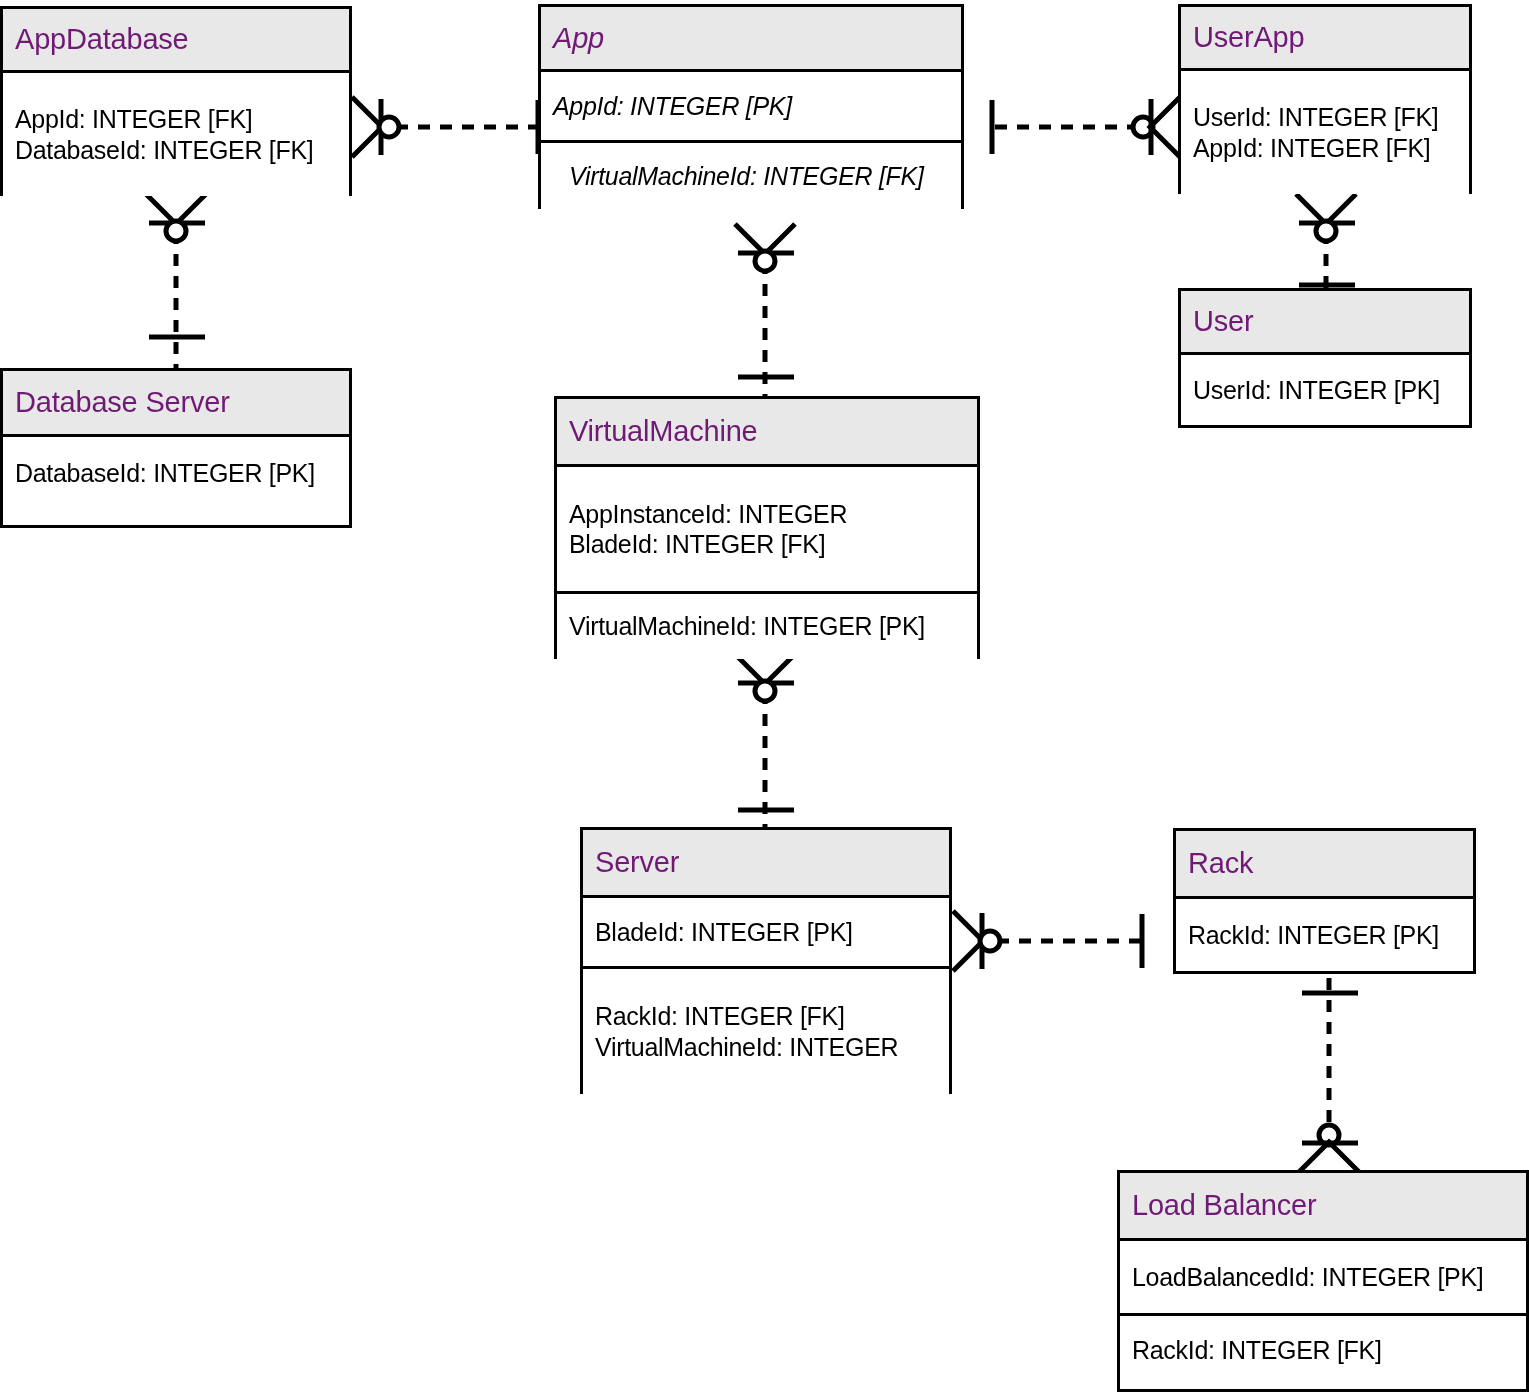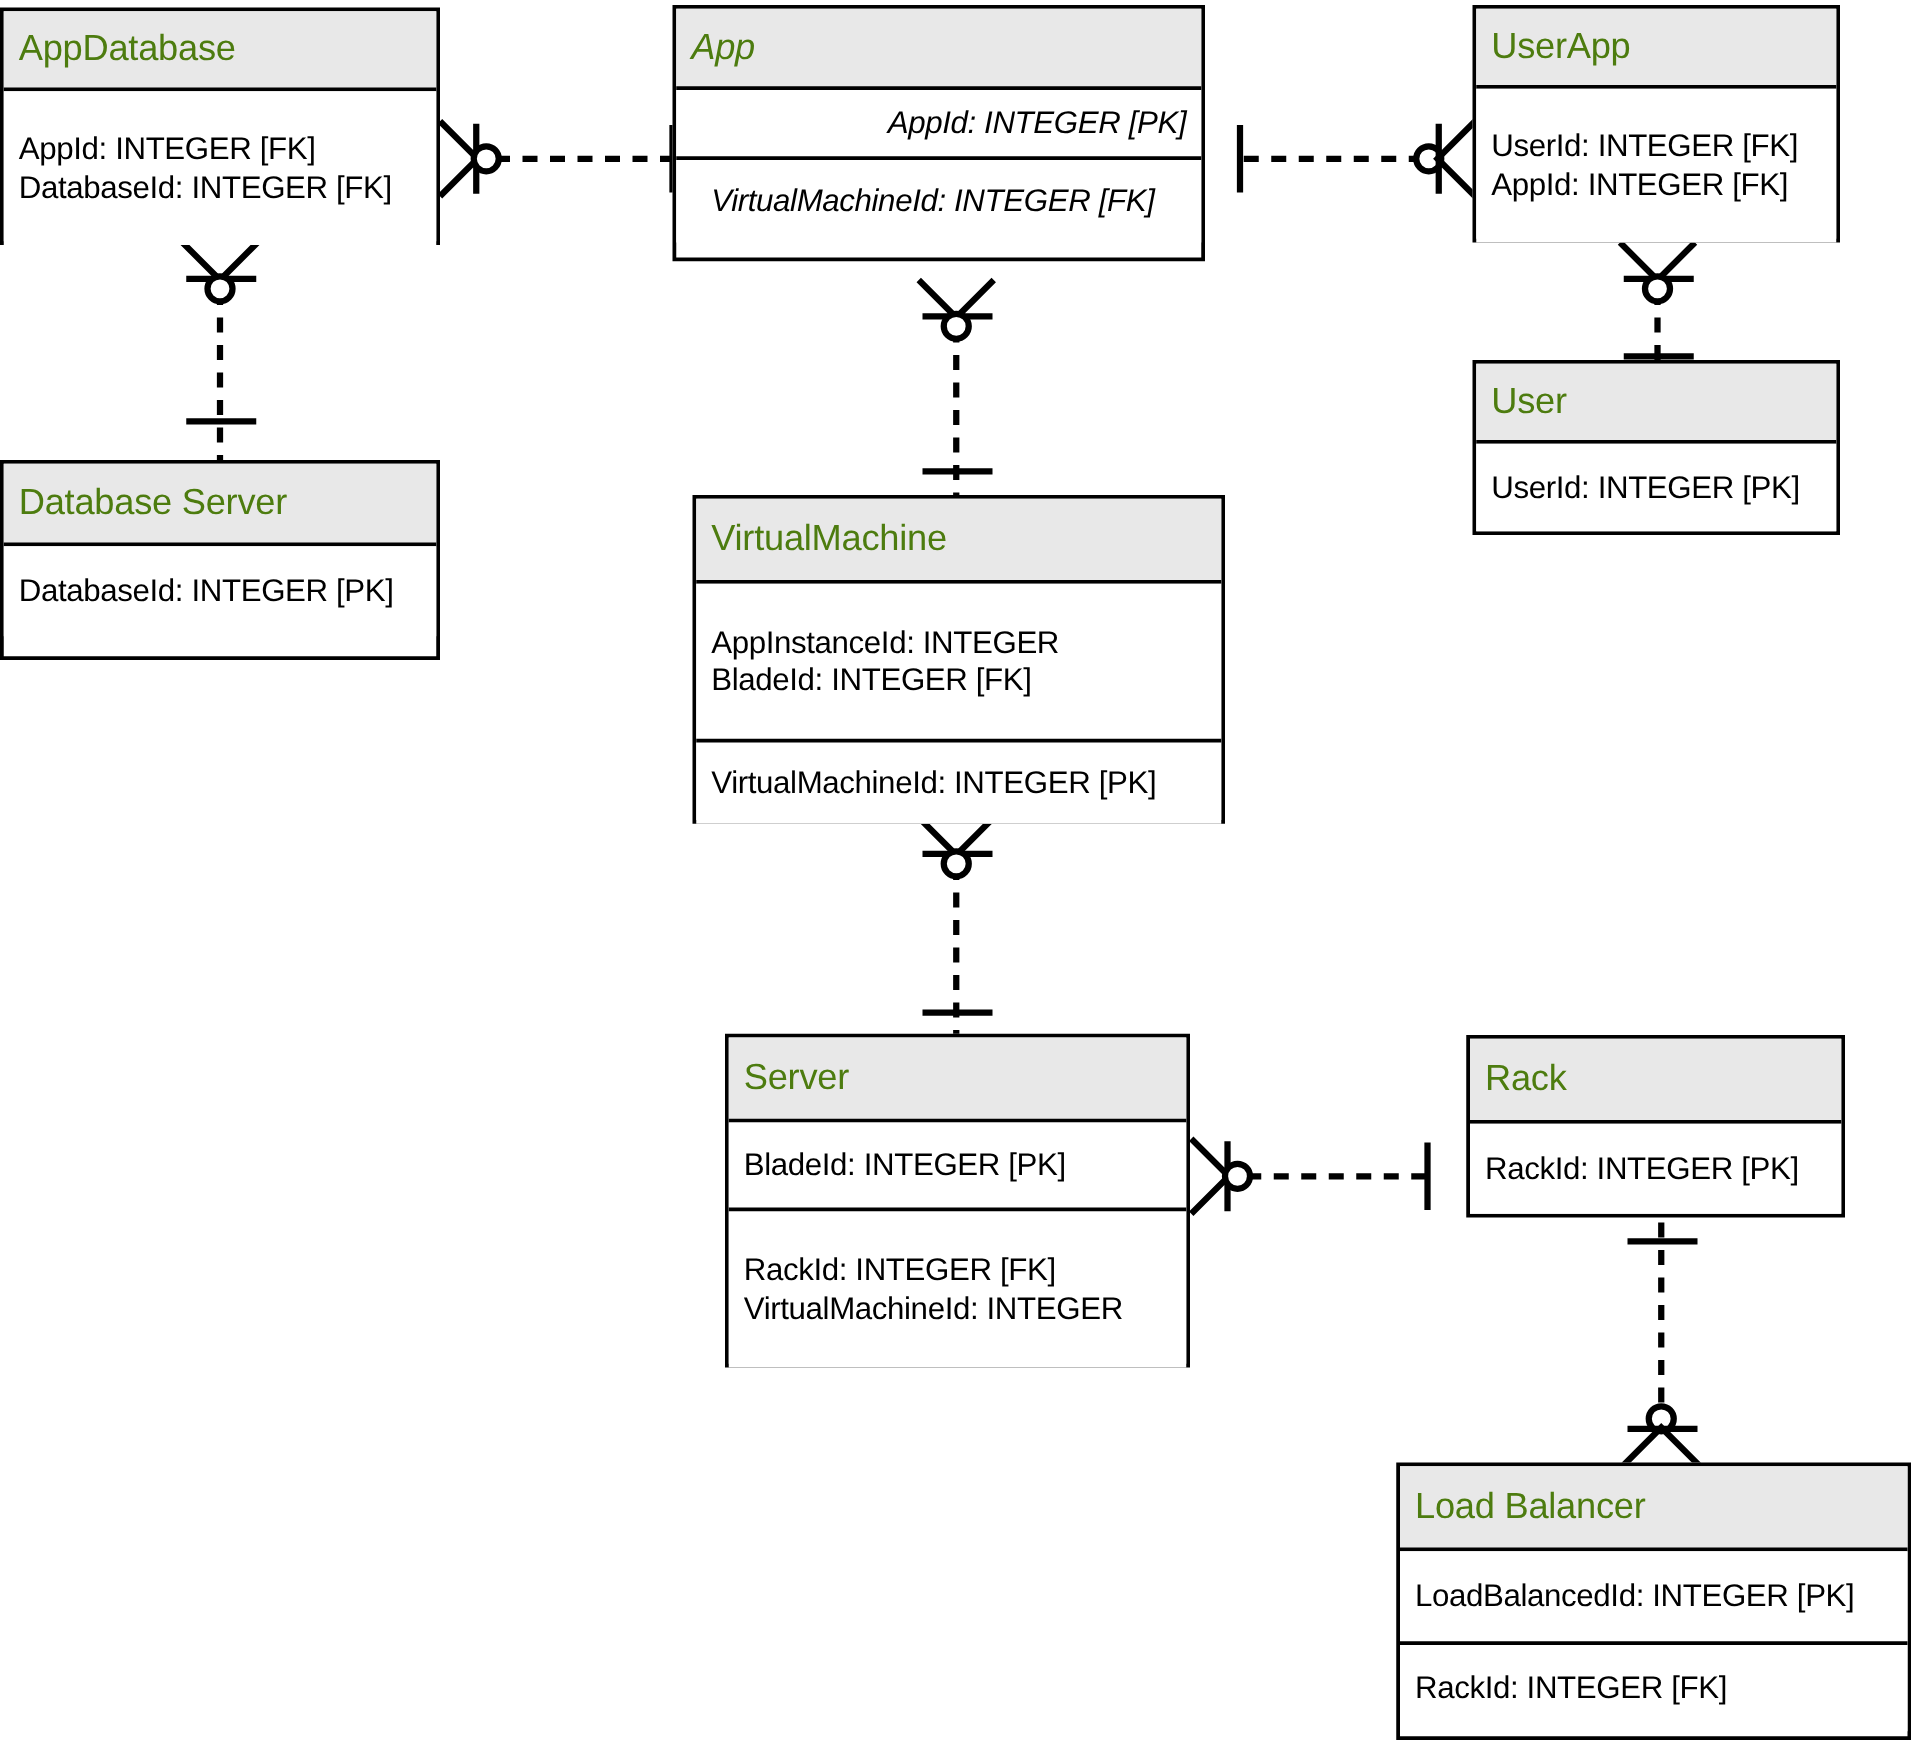--- a/index.html
+++ b/index.html
@@ -24,21 +24,21 @@
   }
   .entity-header {
     box-sizing: border-box;
     background: #e8e8e8;
     border-bottom: 3px solid #000000;
     display: flex;
     align-items: center;
     padding: 0 12px;
     font-size: 29px;
     line-height: 1.0;
-    color: #4d7c0f;
+    color: #701a75;
     letter-spacing: -0.2px;
   }
   .entity-section {
     box-sizing: border-box;
     background: #ffffff;
     padding: 6px 12px;
     display: flex;
     flex-direction: column;
     justify-content: center;
     font-size: 25px;
@@ -139,21 +139,21 @@
   <div class="entity" style="left:0px; top:6px; width:352px; height:190px;">
     <div class="entity-header" style="height:64px;">AppDatabase</div>
     <div class="entity-section" style="height:123px;">
       <div class="attr-line">AppId: INTEGER [FK]</div>
       <div class="attr-line">DatabaseId: INTEGER [FK]</div>
     </div>
   </div>
 
   <div class="entity" style="left:538px; top:4px; width:426px; height:205px;font-style:italic;">
     <div class="entity-header" style="height:65px;">App</div>
-    <div class="entity-section" style="height:53px;align-items:flex-end;">
+    <div class="entity-section" style="height:68px;">
       <div class="attr-line">AppId: INTEGER [PK]</div>
     </div>
     <div class="entity-section" style="height:69px;padding-left:28px;">
       <div class="attr-line">VirtualMachineId: INTEGER [FK]</div>
     </div>
   </div>
 
   <div class="entity" style="left:1178px; top:4px; width:294px; height:190px;">
     <div class="entity-header" style="height:64px;">UserApp</div>
     <div class="entity-section" style="height:123px;">

